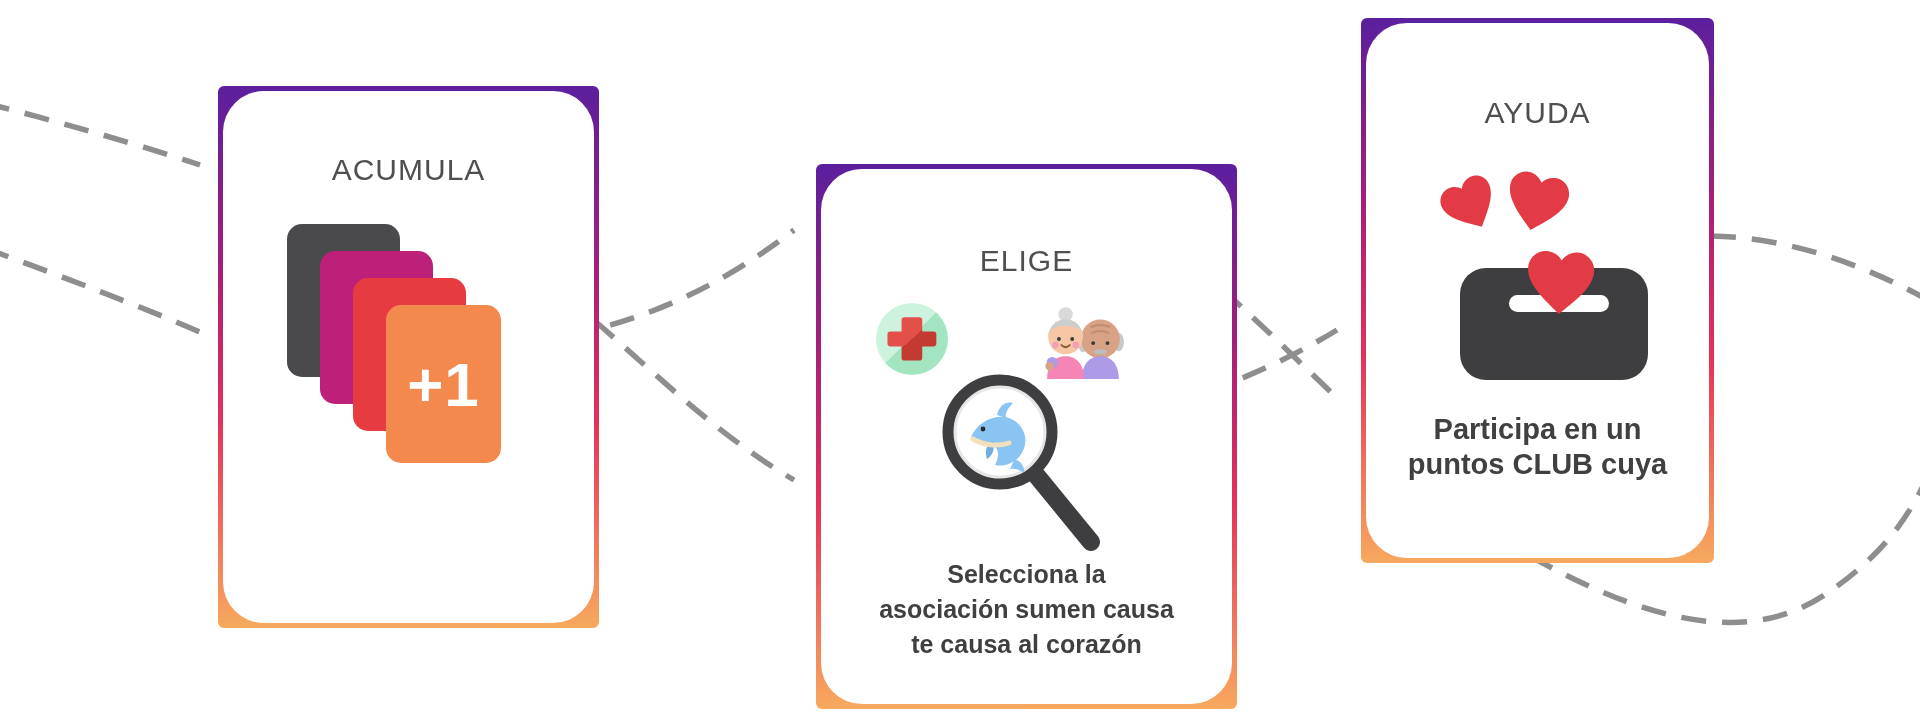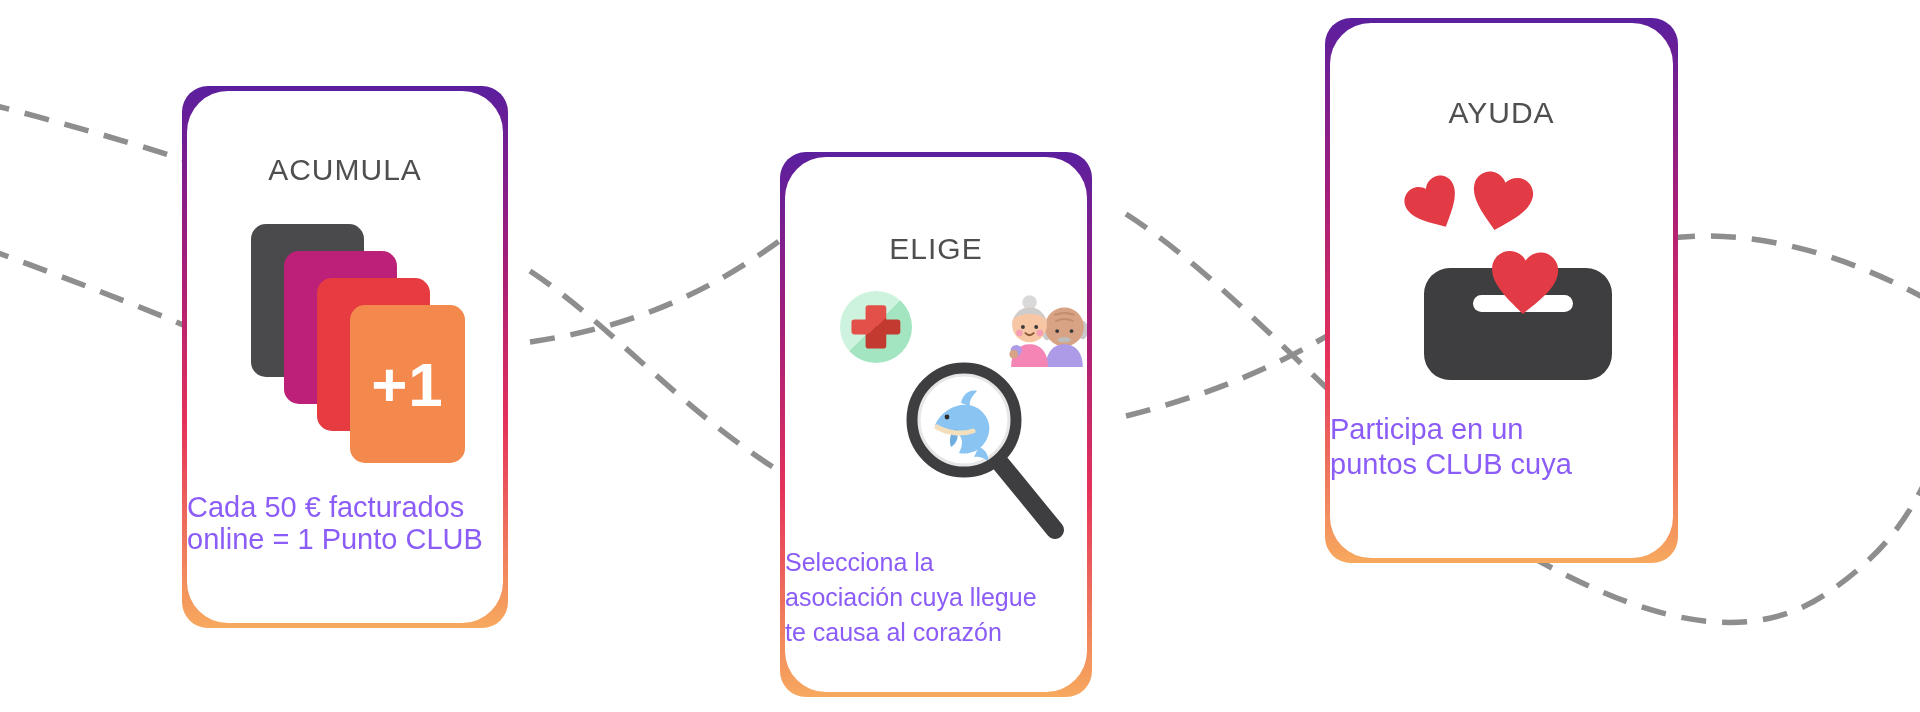--- a/index.html
+++ b/index.html
@@ -6,41 +6,42 @@
   #stage{
     position:relative;width:1920px;height:712px;background:#ffffff;
     overflow:hidden;font-family:"Liberation Sans",sans-serif;
   }
   
   #connectors{position:absolute;left:0;top:0;z-index:0;}
   #connectors path{fill:none;stroke:#8e8e8e;stroke-width:5.5;stroke-dasharray:25 16;}
 
   
   .card{
-    position:absolute;z-index:1;border-radius:26px;padding:5px;
+    position:absolute;z-index:1;border-radius:6px;padding:5px;
     background:linear-gradient(180deg,#5b1f9e 0%,#a81e78 34%,#e5315a 62%,#f7a95e 100%);
     box-sizing:border-box;
+    margin-left:36px;
   }
   .card-inner{
     position:relative;width:100%;height:100%;background:#ffffff;
     border-radius:41px;overflow:hidden;
   }
-  .card1{left:182px;top:86px;width:326px;height:542px;}
-  .card2{left:780px;top:152px;width:312px;height:545px;}
+  .card1{left:182px;top:86px;width:381px;height:542px;}
+  .card2{left:780px;top:164px;width:421px;height:545px;}
   .card3{left:1325px;top:18px;width:353px;height:545px;}
 
   .card-title{
     position:absolute;left:0;width:100%;text-align:center;
     font-size:30px;font-weight:400;letter-spacing:1px;color:#4f4f4f;line-height:34px;
   }
   .card1 .card-title{top:62px;}
   .card2 .card-title{top:75px;}
   .card3 .card-title{top:73px;}
 
-  .card-text{position:absolute;left:0;width:100%;color:#8b5cf6;font-weight:400;}
+  .card-text{position:absolute;left:0;width:100%;text-align:center;color:#404040;font-weight:700;}
   .card1 .card-text{top:400px;font-size:29px;line-height:32px;}
   .card2 .card-text{top:388px;font-size:25px;line-height:35px;}
   .card3 .card-text{top:389px;font-size:29px;line-height:35px;}
   .body-line{white-space:pre;}
 
   
   .stack{position:absolute;left:64px;top:133px;width:284px;height:242px;}
   .scard{position:absolute;width:113px;height:153px;border-radius:15px;}
   .s0{left:0;top:0;background:#4a4a4c;}
   .s1{left:33px;top:27px;background:#bc2078;}
@@ -95,24 +96,20 @@
 
       <div class="stack">
         <div class="scard s0"></div>
         <div class="scard s1"></div>
         <div class="scard s2"></div>
         <div class="scard s3">
           <span class="plus-one">+1</span>
         </div>
       </div>
 
-      <div class="card-text">
-        <div class="body-line">Cada 50 € facturados</div>
-        <div class="body-line">online = 1 Punto CLUB</div>
-      </div>
     </div>
   </div>
 
   <div class="card card2">
     <div class="card-inner">
       <div class="card-title">ELIGE</div>
 
       <div class="med-icon">
         <svg width="50" height="50" viewBox="0 0 50 50">
           <defs>
@@ -163,21 +160,21 @@
           <path d="M56 71 C58 79 56 85 50 89 C48 83 49 77 52 73 Z" fill="#6fAEe0"></path>
           <path d="M36 69 C46 75 60 77 72 73" stroke="#f4dfbc" stroke-width="5" fill="none" stroke-linecap="round"></path>
           <circle cx="46" cy="59" r="2.4" fill="#2b2b2b"></circle>
         </g>
         <circle cx="63" cy="62" r="52" fill="none" stroke="#3e3e40" stroke-width="11"></circle>
         <line x1="100" y1="106" x2="154" y2="172" stroke="#3e3e40" stroke-width="18" stroke-linecap="round"></line>
       </svg>
 
       <div class="card-text">
         <div class="body-line">Selecciona la</div>
-        <div class="body-line">asociación cuya llegue</div>
+        <div class="body-line">asociación sumen causa</div>
         <div class="body-line">te causa al corazón</div>
       </div>
     </div>
   </div>
 
   <div class="card card3">
     <div class="card-inner">
       <div class="card-title">AYUDA</div>
 
       <div class="heart heart1">

